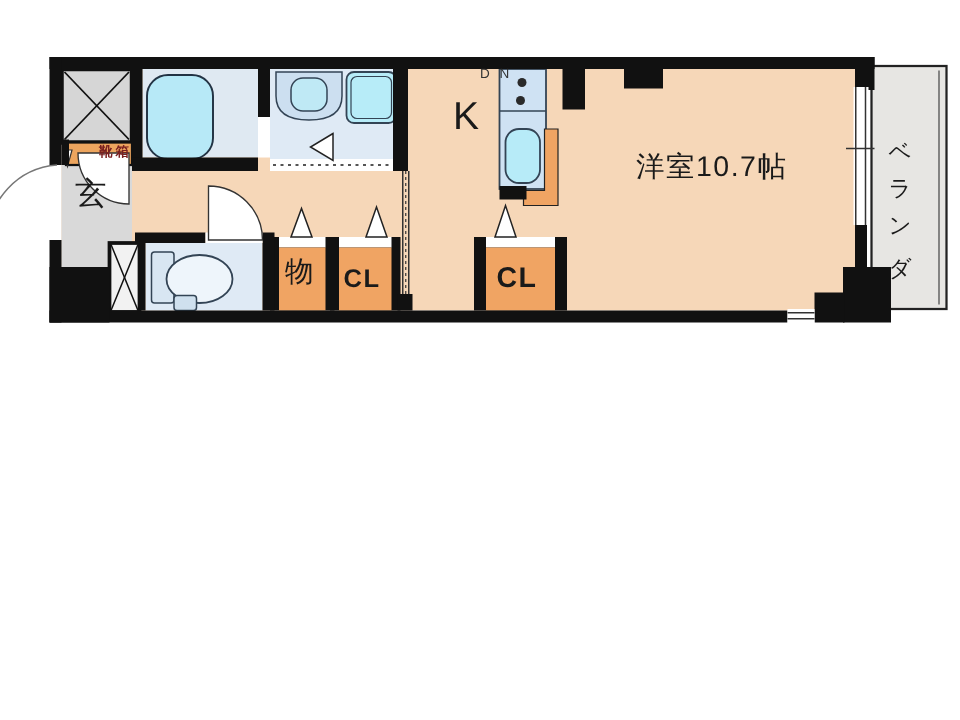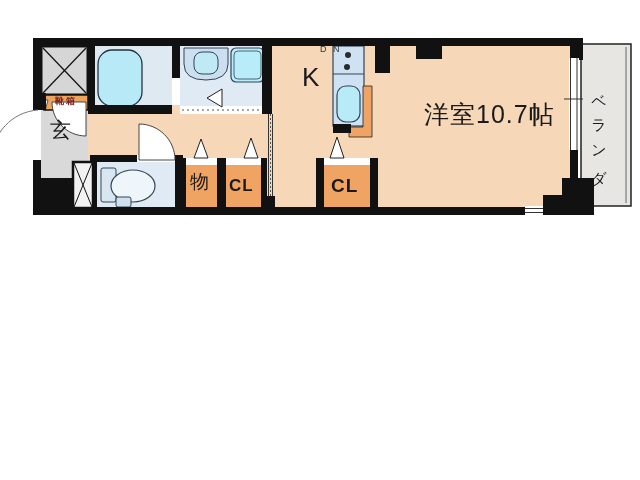--- a/index.html
+++ b/index.html
@@ -1,26 +1,26 @@
 <!DOCTYPE html>
 <html><head>
 <meta charset="utf-8">
 <style>
   html,body{margin:0;padding:0;background:#fff;}
   #stage{position:relative;width:640px;height:480px;background:#ffffff;overflow:hidden;
          font-family:"Liberation Sans","DejaVu Sans",sans-serif;}
   #plan-svg{position:absolute;left:0;top:0;}
   .lbl{position:absolute;color:#1a1a1a;line-height:1;white-space:nowrap;}
   .lbl-entrance{left:50px;top:119px;font-size:21px;}
-  .lbl-shoebox{left:44px;top:97px;width:44px;text-align:center;font-size:9px;
+  .lbl-shoebox{left:44px;top:97px;width:44px;text-align:right;font-size:9px;
                letter-spacing:2px;color:#7a2020;font-weight:bold;}
   .lbl-kitchen{left:302px;top:64px;font-size:26px;}
   .lbl-stove-d{left:320px;top:45px;font-size:9px;color:#333;}
   .lbl-stove-n{left:333px;top:45px;font-size:9px;color:#333;}
-  .lbl-mainroom{left:424px;top:102px;font-size:25px;letter-spacing:1px;}
+  .lbl-mainroom{left:424px;top:102px;font-size:19px;letter-spacing:1px;}
   .lbl-storage{left:190px;top:172px;font-size:19px;}
   .lbl-cl1{left:229px;top:177px;font-size:17px;font-weight:bold;letter-spacing:1px;}
   .lbl-cl2{left:331px;top:176px;font-size:19px;font-weight:bold;letter-spacing:1px;}
   .lbl-balcony{left:592px;top:84px;font-size:15px;letter-spacing:8px;
                writing-mode:vertical-rl;text-orientation:upright;}
   .footer{position:absolute;left:6px;top:402px;font-size:38px;font-weight:800;
           color:#9b9b9b;letter-spacing:1px;white-space:nowrap;}
 </style>
 </head>
 <body>

